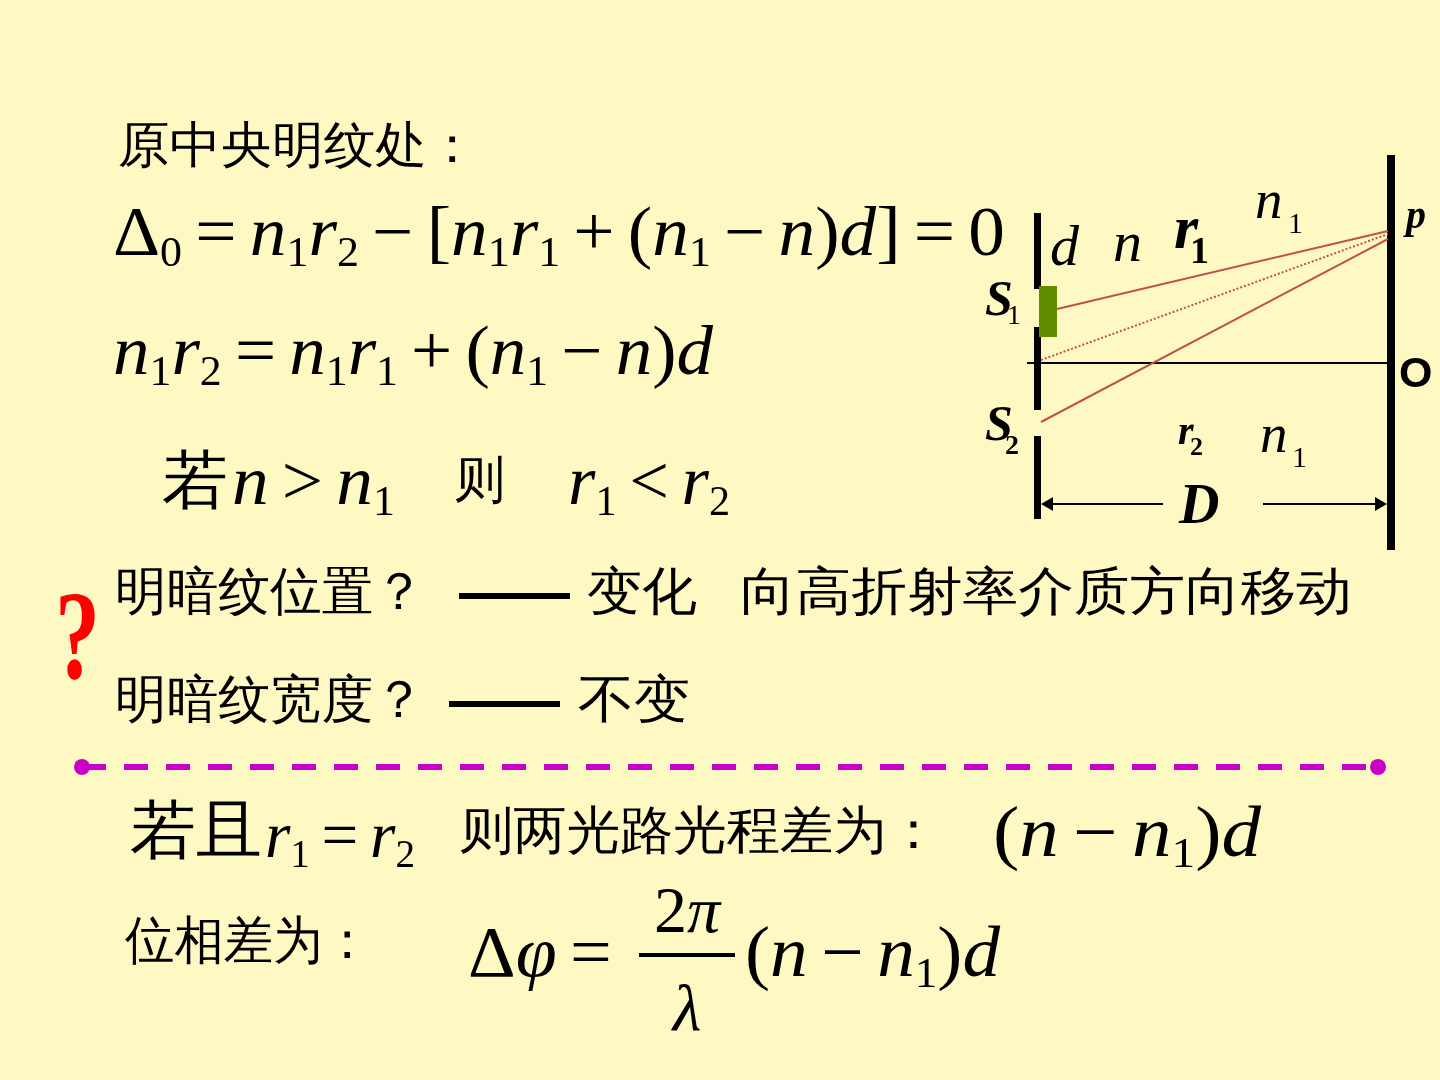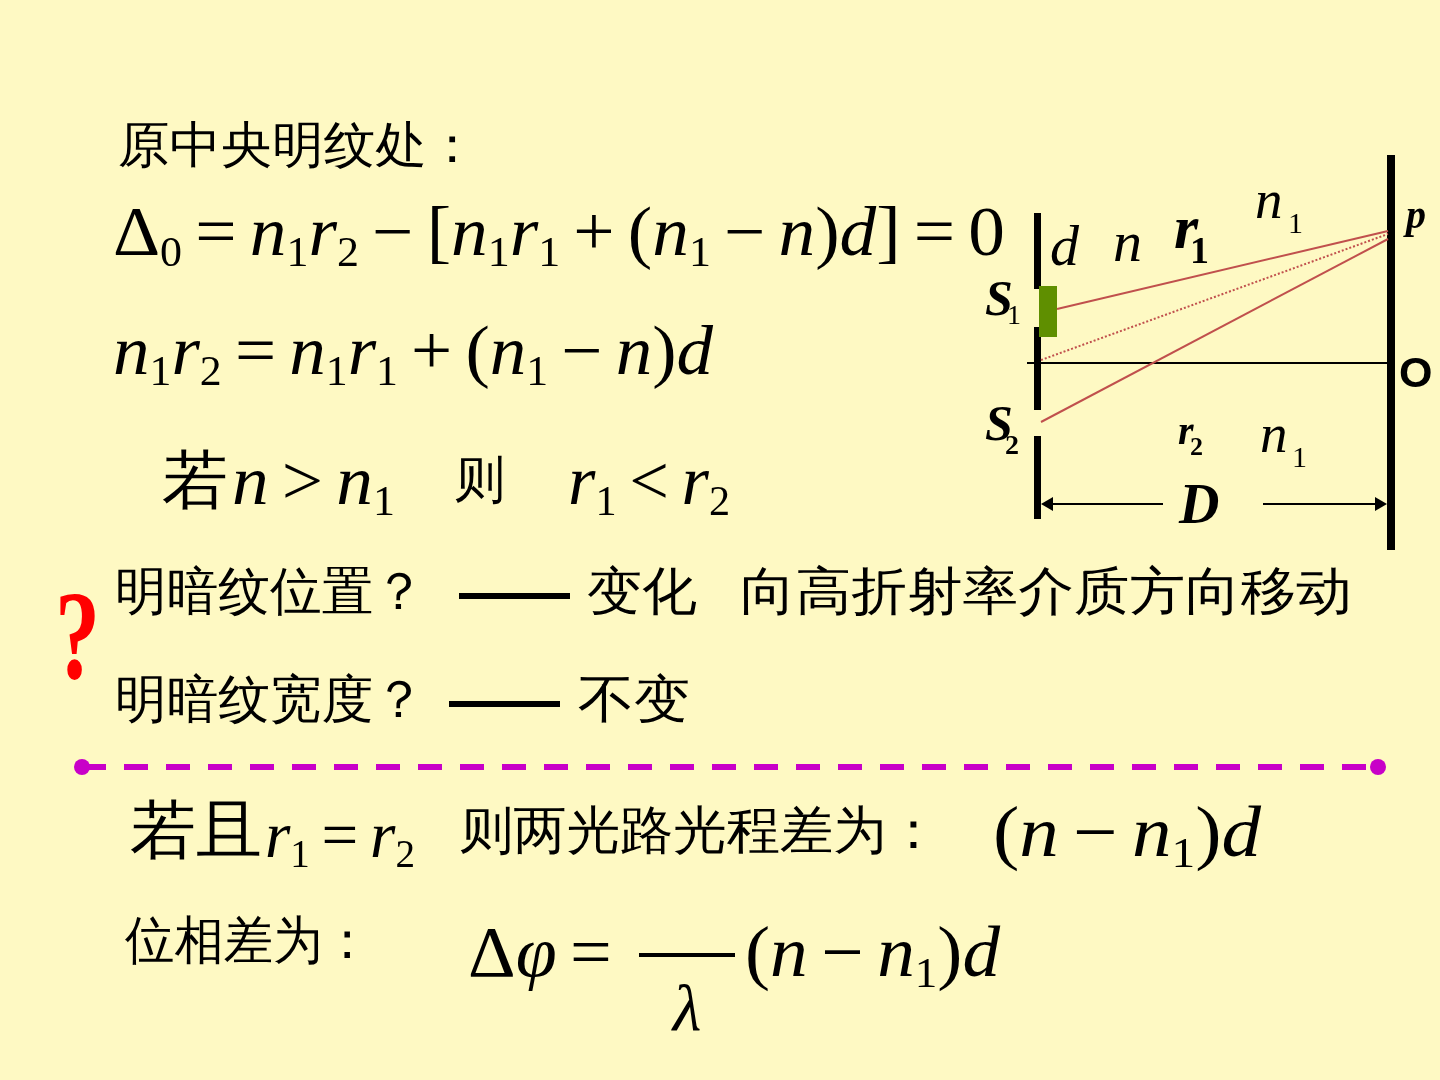--- a/index.html
+++ b/index.html
@@ -76,20 +76,21 @@
   <div class="abs cjk" style="left: 578px; top: 674px; font-size: 52px; transform: scaleX(1.07692); transform-origin: left top;">不变</div>
 
   <div class="abs cjk" style="left: 130px; top: 799px; font-size: 64px; transform: scaleX(1.03125); transform-origin: left top;">若且</div>
   <div class="abs math" style="left: 265px; top: 802px; font-size: 66px; transform: scaleX(0.987147); transform-origin: left top;"><span class="m-i">r</span><span class="m-sub">1</span><span class="m-op">=</span><span class="m-i">r</span><span class="m-sub">2</span></div>
   <div class="abs cjk" style="left: 460px; top: 805px; font-size: 52px; transform: scaleX(1.02564); transform-origin: left top;">则两光路光程差为：</div>
   <div class="abs math" style="left: 993px; top: 796px; font-size: 72px; transform: scaleX(1.09801); transform-origin: left top;"><span class="m-r">(</span><span class="m-i">n</span><span class="m-op">−</span><span class="m-i">n</span><span class="m-sub">1</span><span class="m-r">)</span><span class="m-i">d</span></div>
 
   <div class="abs cjk" style="left: 125px; top: 915px; font-size: 52px; transform: scaleX(0.95); transform-origin: left top;">位相差为：</div>
   <div class="abs math" style="left: 468px; top: 916px; font-size: 72px; transform: scaleX(1.02835); transform-origin: left top;"><span class="m-r">Δ</span><span class="m-i">φ</span><span class="m-op">=</span></div>
   <div class="frac math" style="left:637px; top:870px; width:100px; height:180px;">
+    <div class="frac-num"><span class="m-r">2</span><span class="m-i">π</span></div>
     <div class="frac-bar"></div>
     <div class="frac-den"><span class="m-i">λ</span></div>
   </div>
   <div class="abs math" style="left: 745px; top: 916px; font-size: 72px; transform: scaleX(1.04475); transform-origin: left top;"><span class="m-r">(</span><span class="m-i">n</span><span class="m-op">−</span><span class="m-i">n</span><span class="m-sub">1</span><span class="m-r">)</span><span class="m-i">d</span></div>
 
   <svg id="art" viewBox="0 0 1440 1080">
 
     <rect class="ink" x="1034" y="213" width="7" height="76"></rect>
     <rect class="ink" x="1034" y="327" width="7" height="83"></rect>
     <rect class="ink" x="1034" y="436" width="7" height="83"></rect>

